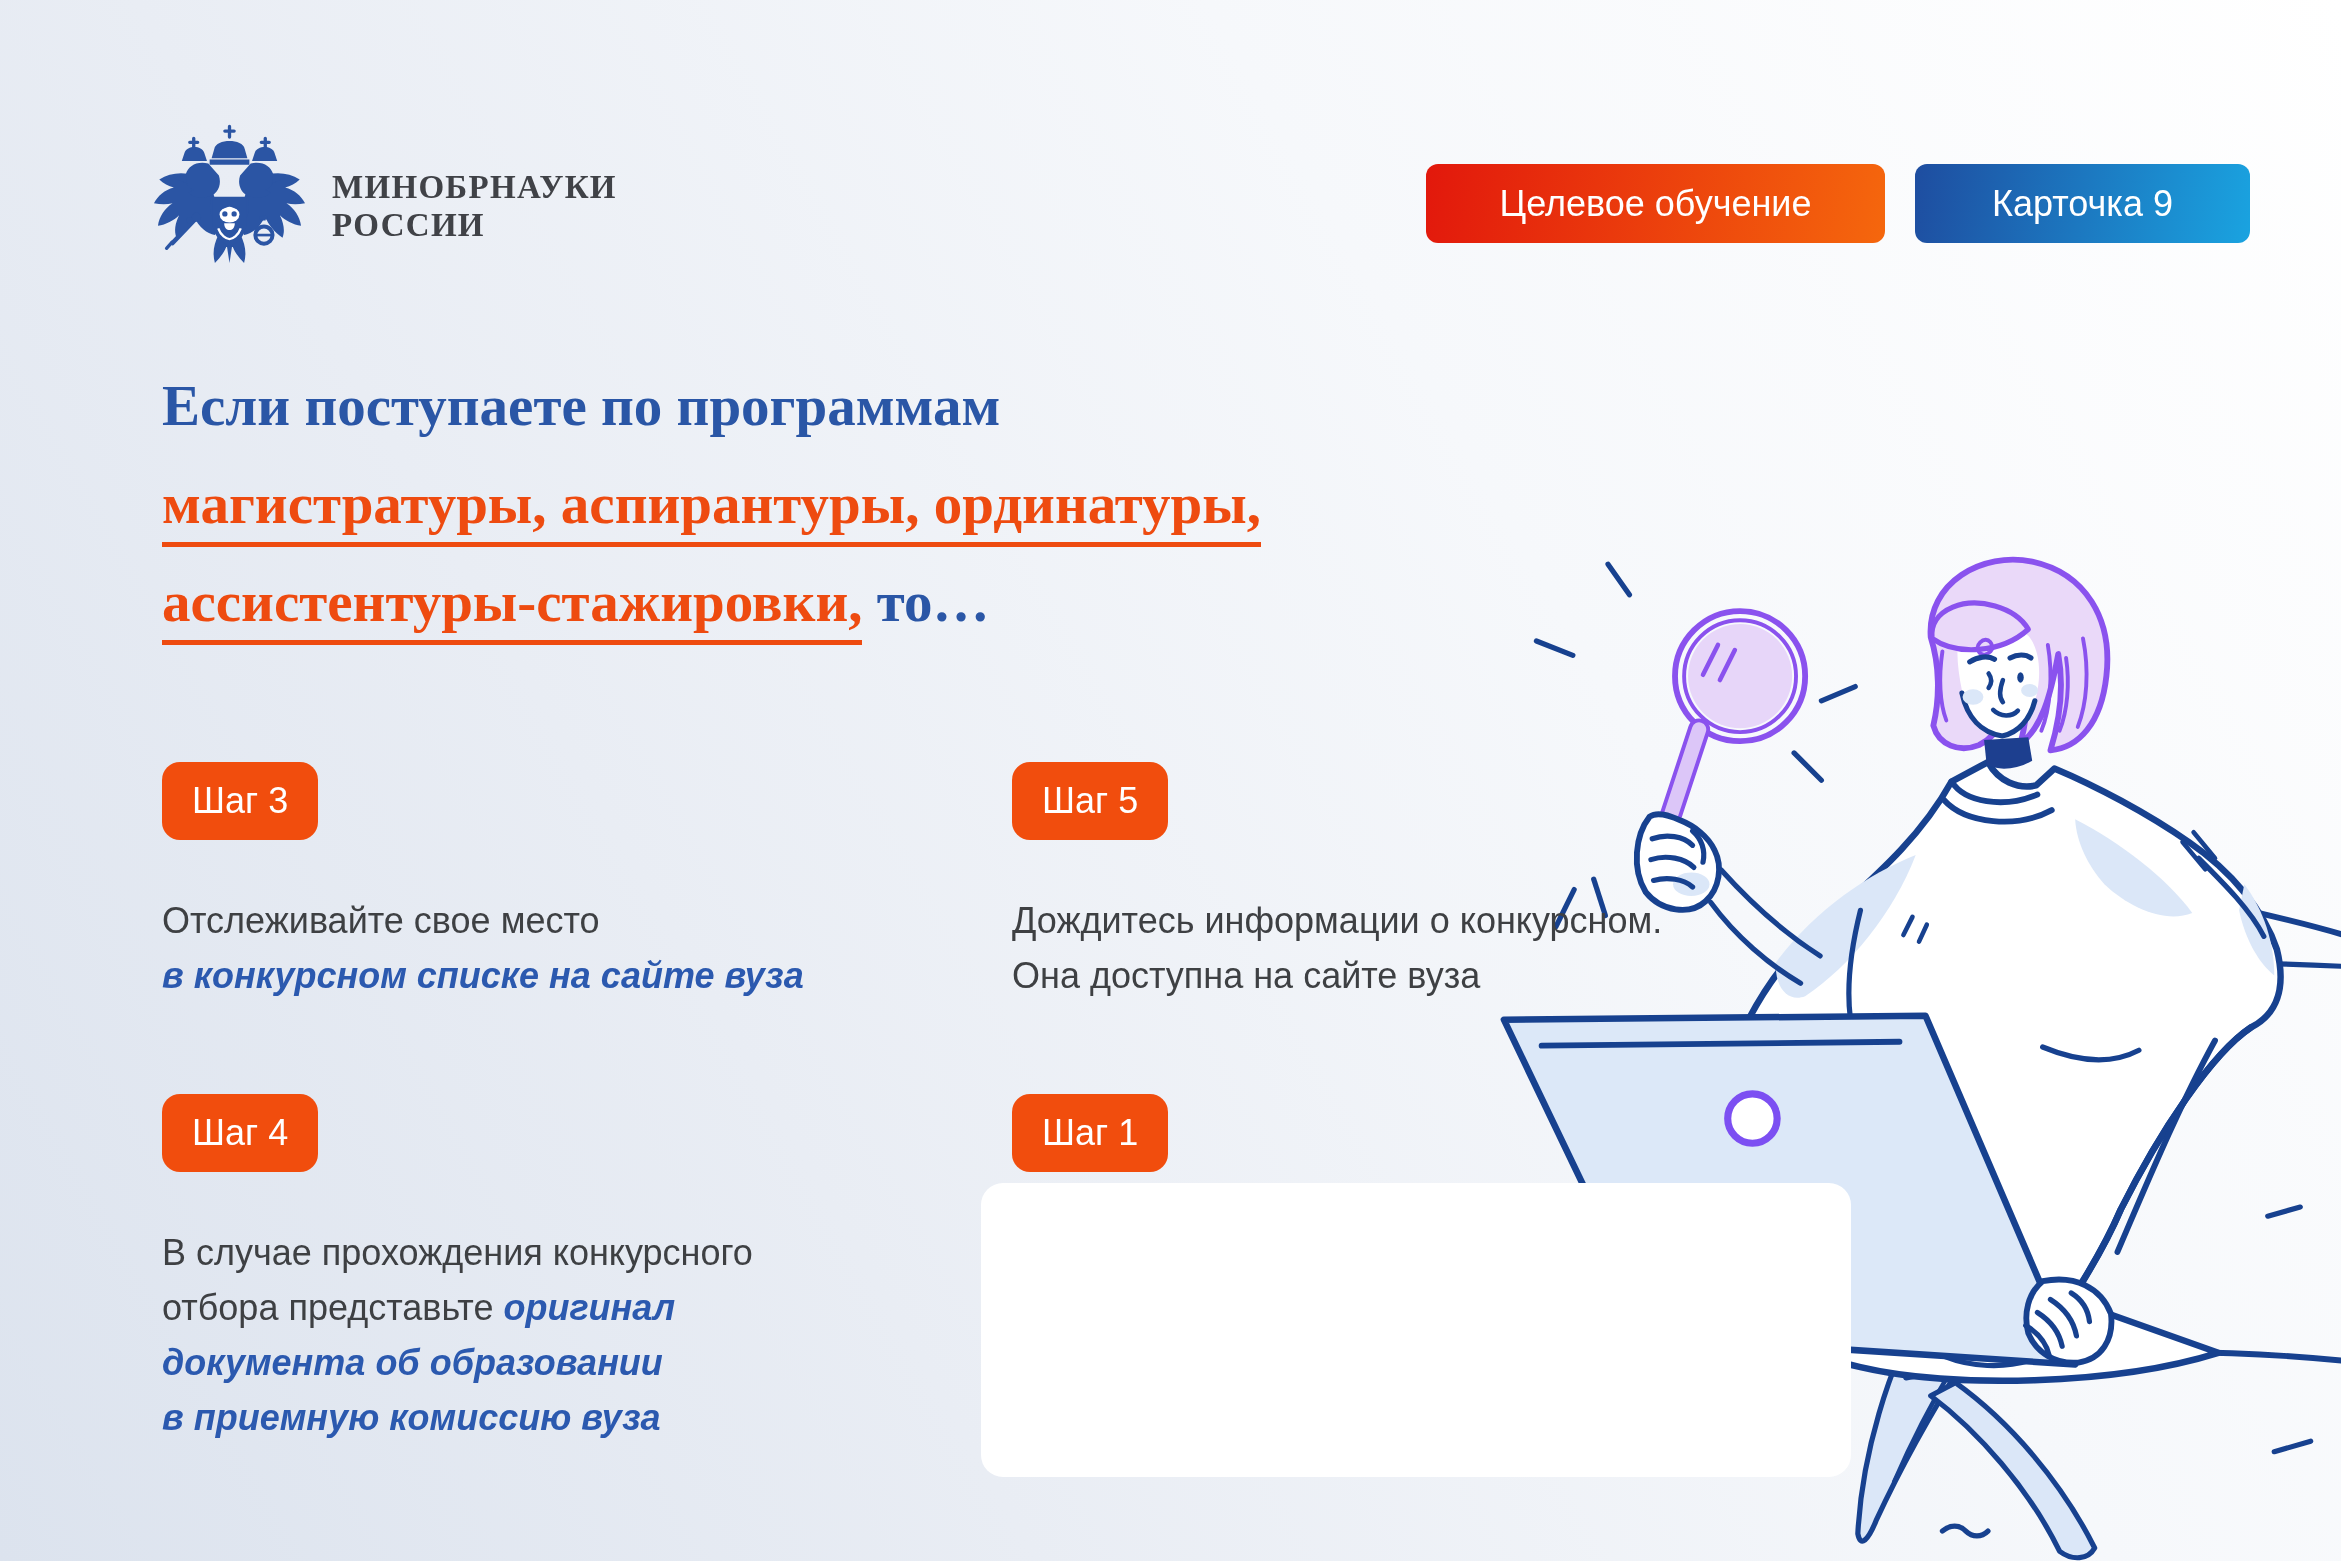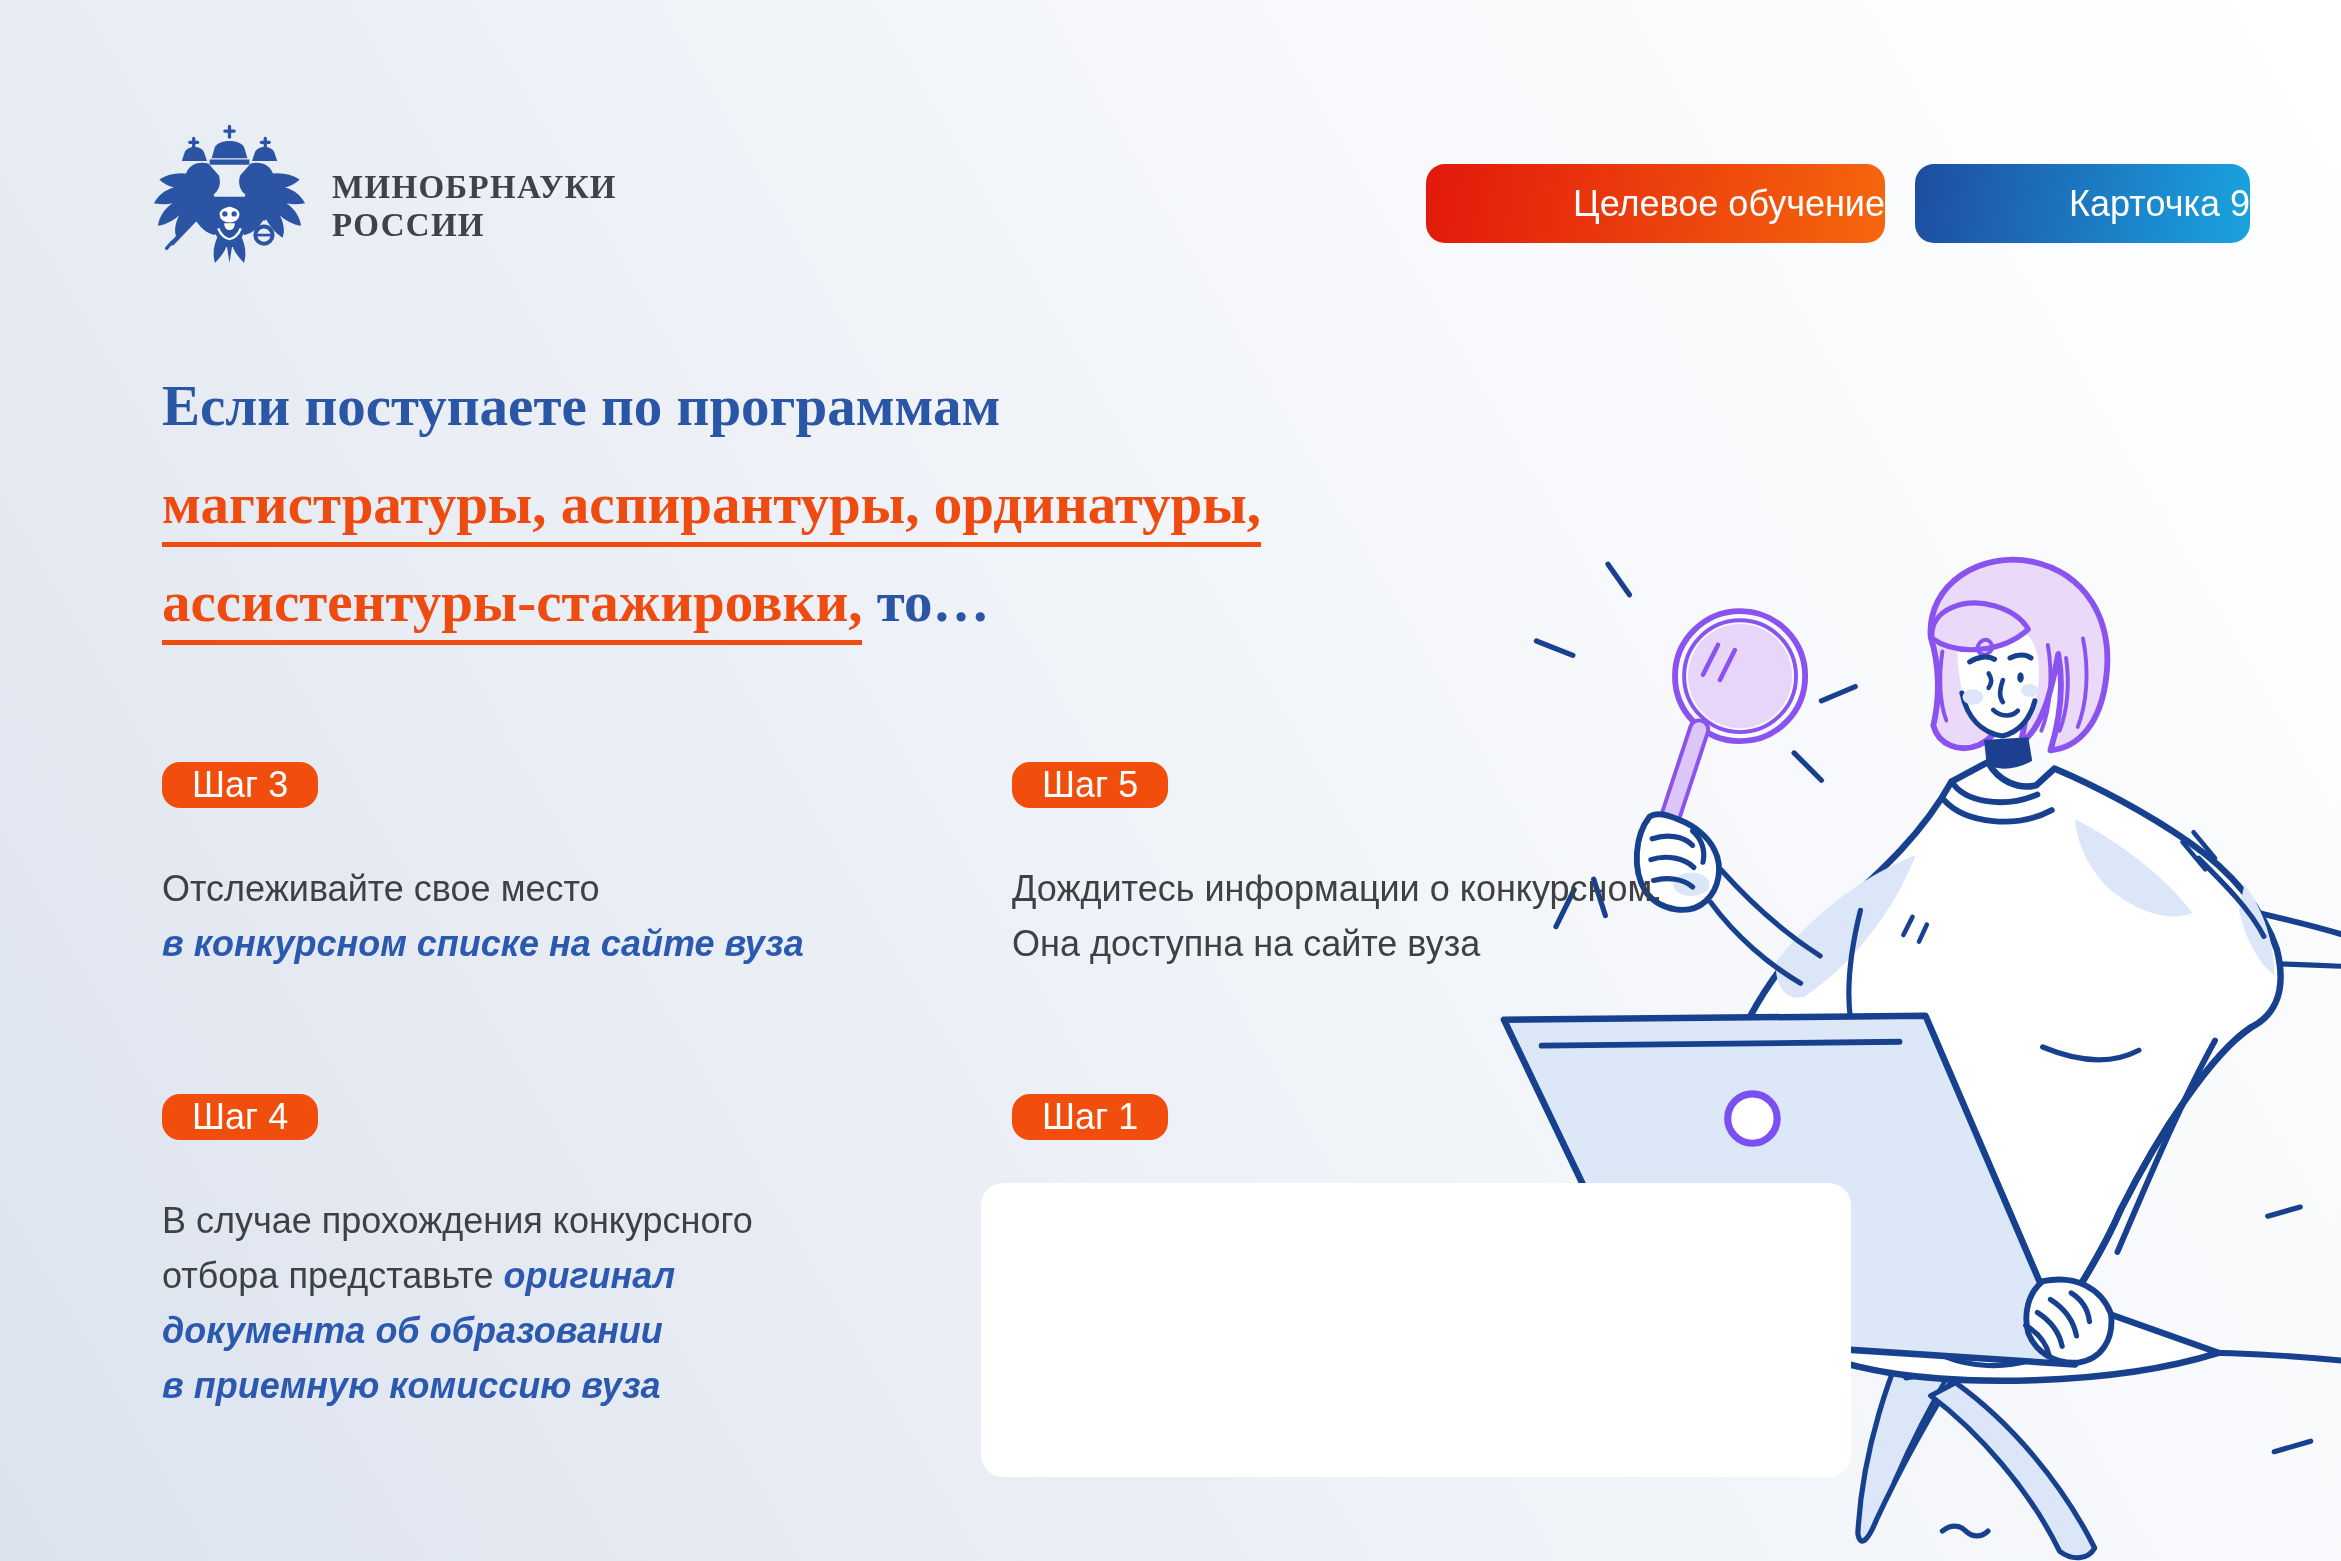--- a/index.html
+++ b/index.html
@@ -12,22 +12,22 @@
   }
   
   .emblem{position:absolute;left:150px;top:121px;width:159px;height:146px;}
   .brand-name{
     position:absolute;left:332px;top:168px;
     font-size:33px;line-height:38px;font-weight:bold;
     letter-spacing:1.3px;color:#404247;font-family:Liberation Serif, serif;
   }
   .badge{
     position:absolute;top:164px;height:79px;
-    display:flex;align-items:center;justify-content:flex-end;
-    border-radius:19px;color:#ffffff;font-size:36px;font-weight:400;
+    display:flex;align-items:center;justify-content:center;
+    border-radius:12px;color:#ffffff;font-size:36px;font-weight:400;
   }
   .badge-orange{left:1426px;width:459px;background:linear-gradient(100deg,#e2180c 0%,#f5670d 100%);}
   .badge-blue{left:1915px;width:335px;background:linear-gradient(100deg,#1e4da0 0%,#1aa3e0 100%);}
   
   .headline{
     position:absolute;left:162px;top:357px;margin:0;
     font-family:"Liberation Serif",serif;font-weight:bold;
     font-size:57px;white-space:nowrap;
   }
   .t-line{height:98px;line-height:98px;display:block;}
@@ -37,21 +37,21 @@
   
   .step{position:absolute;width:865px;}
   .step-3{left:162px;top:762px;}
   .step-5{left:1012px;top:762px;}
   .step-4{left:162px;top:1094px;}
   .step-6{left:1012px;top:1094px;}
   .step,.step *{z-index:3;}
   .step{z-index:3;}
   .step-badge{
     display:inline-flex;align-items:center;justify-content:center;
-    height:46px;padding:0 30px;border-radius:18px;
+    height:46px;padding:16px 30px;border-radius:18px;
     background:#f14d0d;color:#ffffff;font-size:36px;font-weight:400;
   }
   .step-text{
     margin:53px 0 0 0;
     font-size:36px;line-height:55px;color:#3e4043;
     white-space:pre-line;
   }
   .step-text .b{color:#2b59af;font-weight:bold;font-style:italic;}
   
   .illustration{position:absolute;left:1496px;top:546px;width:846px;height:1015px;z-index:1;}

